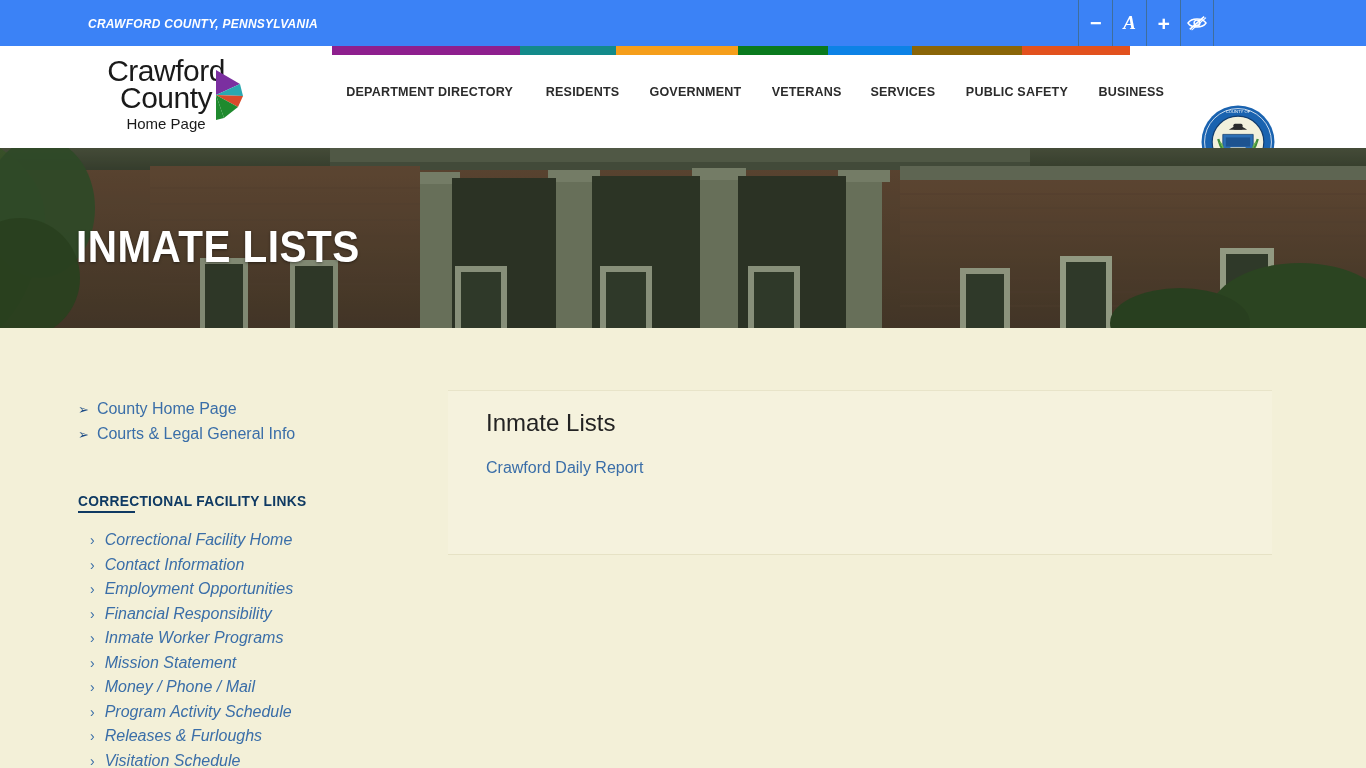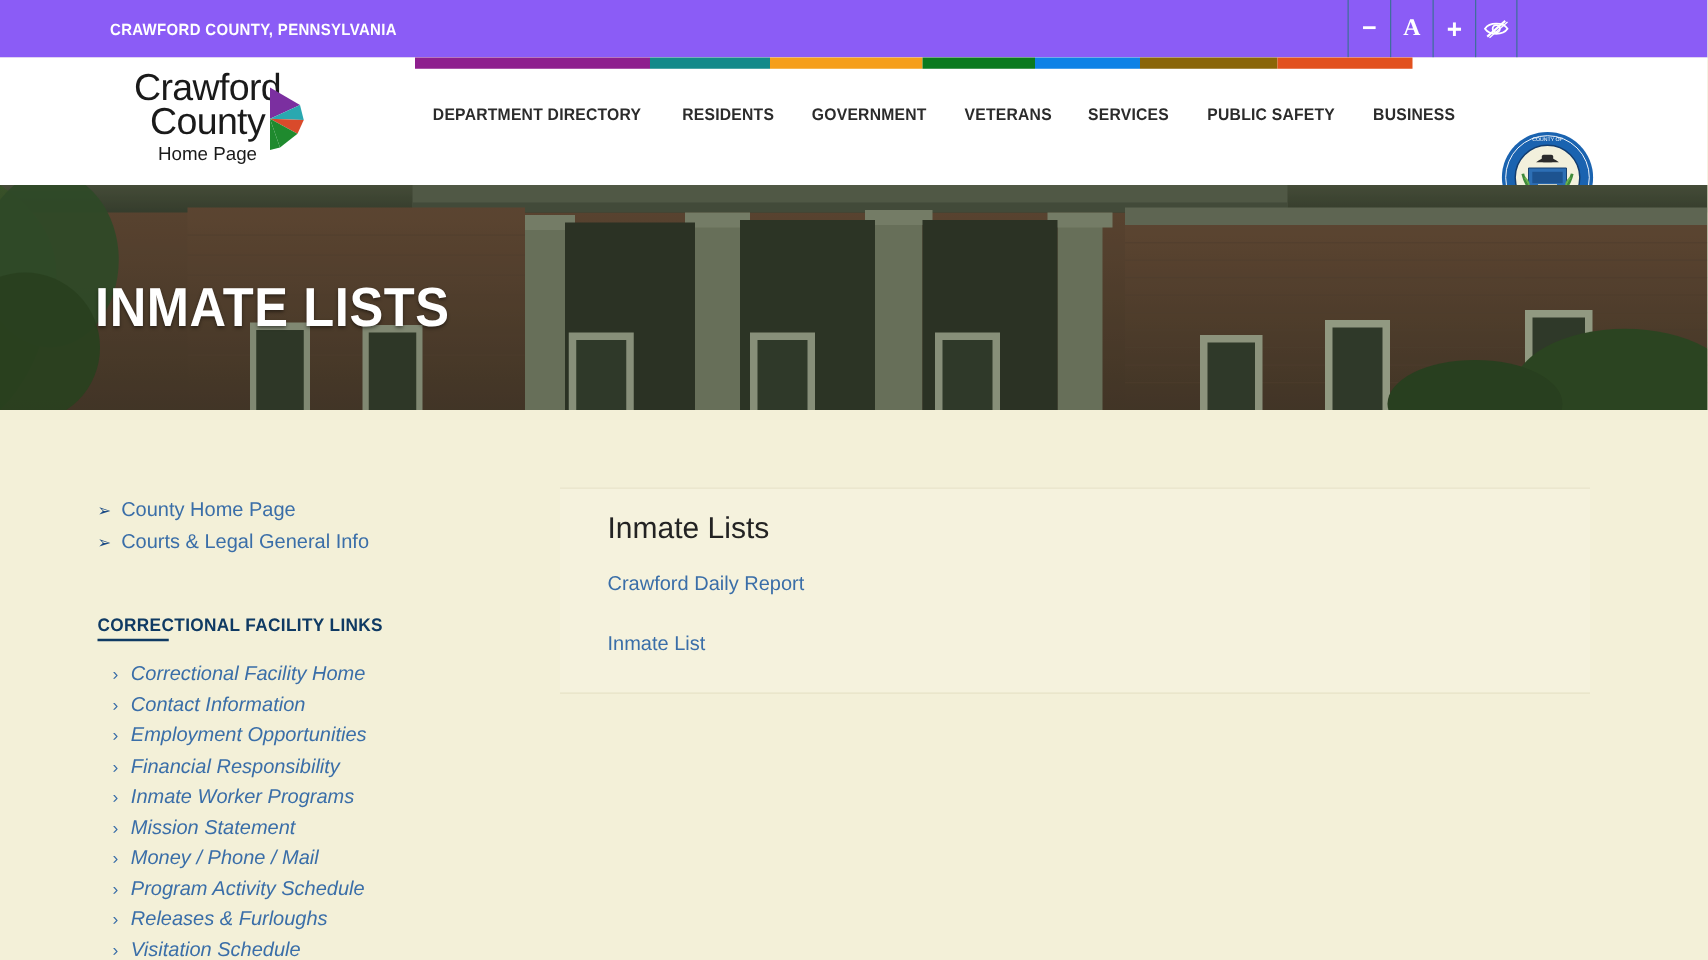--- a/index.html
+++ b/index.html
@@ -7,23 +7,24 @@
     width: 1366px; height: 768px;
     overflow: hidden;
     background: #f3f0d8;
     font-family: "Liberation Sans", sans-serif;
   }
 
   
   .topbar {
     position: relative;
     height: 46px;
-    background: #8b5cf6;
+    background: #3b82f6;
     display: flex;
     align-items: center;
+    font-style: italic;
   }
   .topbar-title {
     margin-left: 88px;
     color: #ffffff;
     font-size: 13px;
     font-weight: bold;
     letter-spacing: 0.3px;
     font-family: "Liberation Sans Narrow", "Liberation Sans", sans-serif;
     transform: scaleX(0.92);
     transform-origin: left center;
@@ -468,15 +469,14 @@
       </li>
 
     </ul>
   </div>
 </div>
 
 <div class="card">
   <div class="card-inner">
     <div class="card-title">Inmate Lists</div>
     <a href="#" class="card-link">Crawford Daily Report</a>
-    <a href="#" class="card-link">Inmate List</a>
   </div>
 </div>
 
 </body></html>

